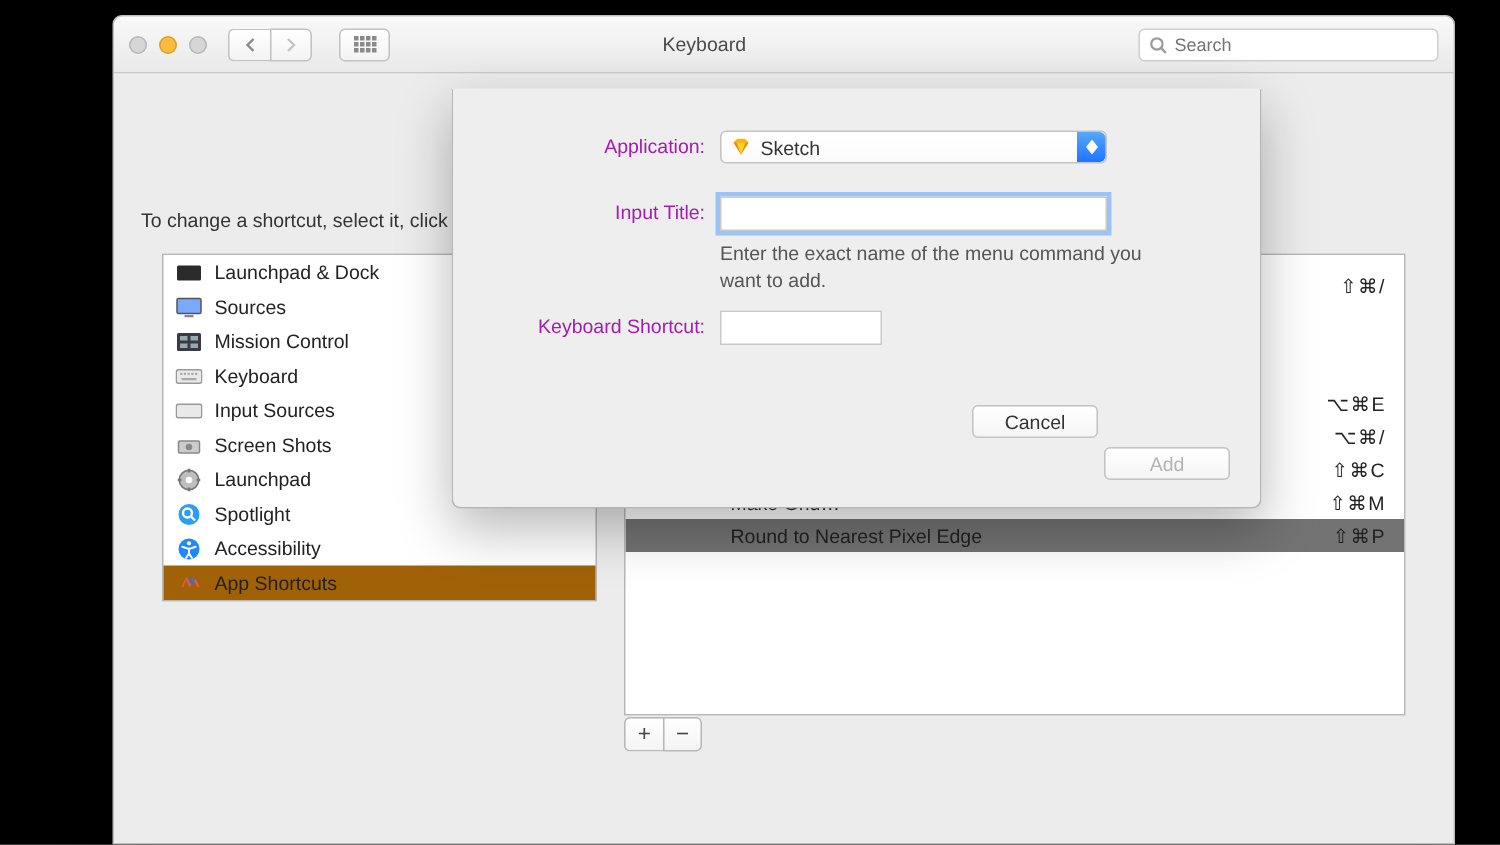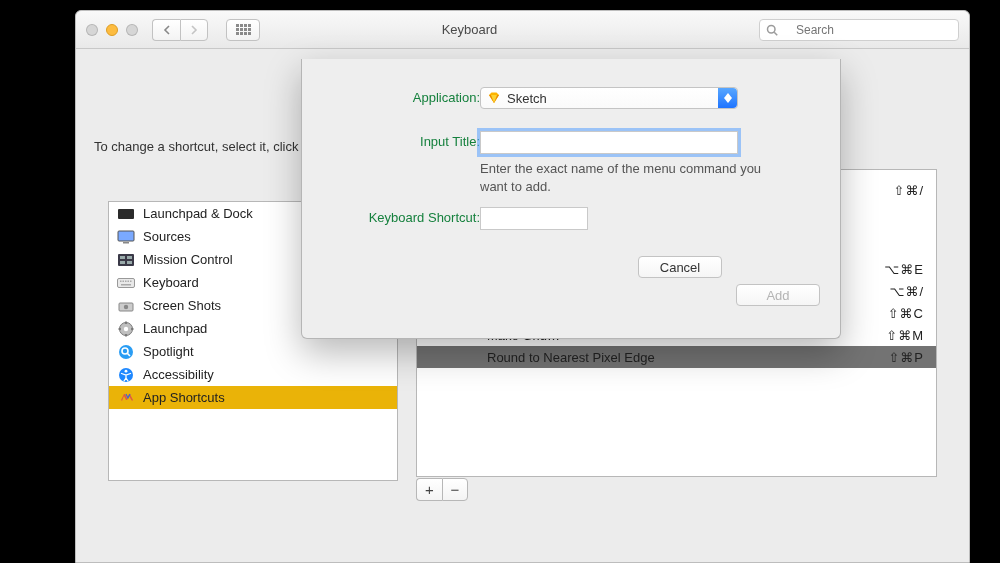--- a/index.html
+++ b/index.html
@@ -30,39 +30,39 @@
     display:flex;align-items:center;justify-content:center; cursor:default;
   }
   .nav button:first-child { border-radius: 4px 0 0 4px; border-right: none; }
   .nav button:last-child  { border-radius: 0 4px 4px 0; }
   .gridbtn { border-radius: 4px; width: 34px; margin-left: 8px; }
   .grid-icon { display:grid; grid-template-columns:repeat(4,3px); grid-template-rows:repeat(3,3px); gap:1px; }
   .grid-icon span { background:#8a8a8a; width:3px; height:3px; }
   .title { flex:1; text-align:center; font-size:13px; color:#4a4a4a; margin-left:-80px; }
   .search {
     width: 200px; height: 22px; border:1px solid #cfcfcf; border-radius:4px;
-    background:#fff; display:flex; align-items:center; padding:0 6px; gap:18px; color:#9b9b9b;
+    background:#fff; display:flex; align-items:center; padding:0 6px; gap:5px; color:#9b9b9b;
   }
   .search svg { width:12px; height:12px; fill:none; stroke:#9b9b9b; stroke-width:2; }
   .search input { border:none; outline:none; font-size:12px; color:#555; flex:1; background:transparent; width: 100%;}
   .hint {
     position:absolute; left:18px; top:128px; width:860px;
     font-size:13px; color:#333; text-align:left;
   }
 
   
   .sidebar {
-    position:absolute; left:32px; top:158px; width:290px; height:280px;
-    background:#fff; border:1px solid #b7b7b7;margin-top:32px;
+    position:absolute; left:32px; top:158px; width:290px; height:232px;
+    background:#fff; border:1px solid #b7b7b7;
   }
   .sbrow {
     height:23px; display:flex; align-items:center; gap:8px; padding:0 8px;
     font-size:13px; color:#222;
   }
-  .sbrow.selected { background:#eab308; }
+  .sbrow.selected { background:#a16207; }
   .sbicon { width:18px; height:14px; display:inline-flex; align-items:center; justify-content:center; }
 
   
   .shortlist {
     position:absolute; left:340px; top:158px; right:32px; height:308px;
     background:#fff; border:1px solid #b7b7b7;
   }
   .slbody { position:absolute; inset:0; overflow:hidden; }
   .slrow {
     height:22px; display:flex; align-items:center; padding:0 12px 0 70px;
@@ -85,42 +85,42 @@
   .addremove button:last-child  { border-radius:0 4px 4px 0; }
 
   
   .sheet {
     position:absolute; left:225px; top:48px; width:540px; height:280px;
     background:#eeeeee; border:1px solid #b5b5b5; border-top:none;
     border-radius:0 0 6px 6px; box-shadow: 0 14px 36px rgba(0,0,0,.28);
   }
   .formrow { display:flex; align-items:flex-start; margin-top:22px; }
   .formrow:first-child { margin-top:28px; }
-  .flabel { width:178px; text-align:right; font-size:13px; color:#15803d; padding-top:3px;}
+  .flabel { width:178px; text-align:right; padding-right:10px; font-size:13px; color:#a21caf; padding-top:3px;}
   .select {
     width:258px; height:22px; background:linear-gradient(#fff,#fafafa);
     border:1px solid #c4c4c4; border-radius:4px; display:flex; align-items:center;
     padding-left:6px; gap:6px; position:relative; font-size:13px;
   }
   .select .arrows {
     position:absolute; right:0; top:0; width:19px; height:100%;
     background:linear-gradient(#58a7ff,#1f74ff); border-radius:0 4px 4px 0;
     display:flex; flex-direction:column; align-items:center; justify-content:center; gap:0;
   }
   .select .arrows svg { width:8px; height:5px; fill:#fff; }
   .textinput {
     width:258px; height:23px; border:1px solid #c9c9c9; background:#fff;
     box-shadow: 0 0 0 3px rgba(88,160,255,.55); outline:none; padding:0 5px; font-size:13px;
   }
   .hinttxt { width:300px; font-size:13px; color:#555; line-height:1.35; margin-top:6px; }
   .shortcutbox {
     width:108px; height:23px; border:1px solid #c9c9c9; background:#fff;
   }
   .sheet-buttons {
-    position:absolute; right:20px; bottom:32px; display:flex; gap:14px;
+    position:absolute; right:20px; bottom:18px; display:flex; gap:4px;
   }
   .btn {
     min-width:84px; height:22px; padding:0 16px;
     background:linear-gradient(#ffffff,#f5f5f5);
     border:1px solid #c3c3c3; border-radius:4px; font-size:13px; color:#333;
     box-shadow: 0 1px 0 rgba(255,255,255,.7) inset;
   }
   .btn.disabled { color:#b4b4b4;margin-top:28px; }
 
   
@@ -217,20 +217,28 @@
               <rect x="3" y="3.5" width="1.5" height="1.5"></rect>
               <rect x="5.5" y="3.5" width="1.5" height="1.5"></rect>
               <rect x="8" y="3.5" width="1.5" height="1.5"></rect>
               <rect x="10.5" y="3.5" width="1.5" height="1.5"></rect>
               <rect x="13" y="3.5" width="1.5" height="1.5"></rect>
               <rect x="4" y="7" width="10" height="1.5"></rect>
             </g>
           </svg>
       </span>
       <span>Keyboard</span>
+    </div>
+    <div class="sbrow">
+      <span class="sbicon">
+        <svg width="18" height="12">
+            <rect x="0.5" y="1.5" width="17" height="9" rx="1.5" fill="#e9e9e9" stroke="#999"></rect>
+          </svg>
+      </span>
+      <span>Input Sources</span>
     </div>
     <div class="sbrow">
       <span class="sbicon">
         <svg width="18" height="14">
             <rect x="2" y="4" width="14" height="8" rx="1" fill="#ccc" stroke="#888"></rect>
             <circle cx="9" cy="8" r="2.2" fill="#888"></circle>
           </svg>
       </span>
       <span>Screen Shots</span>
     </div>

